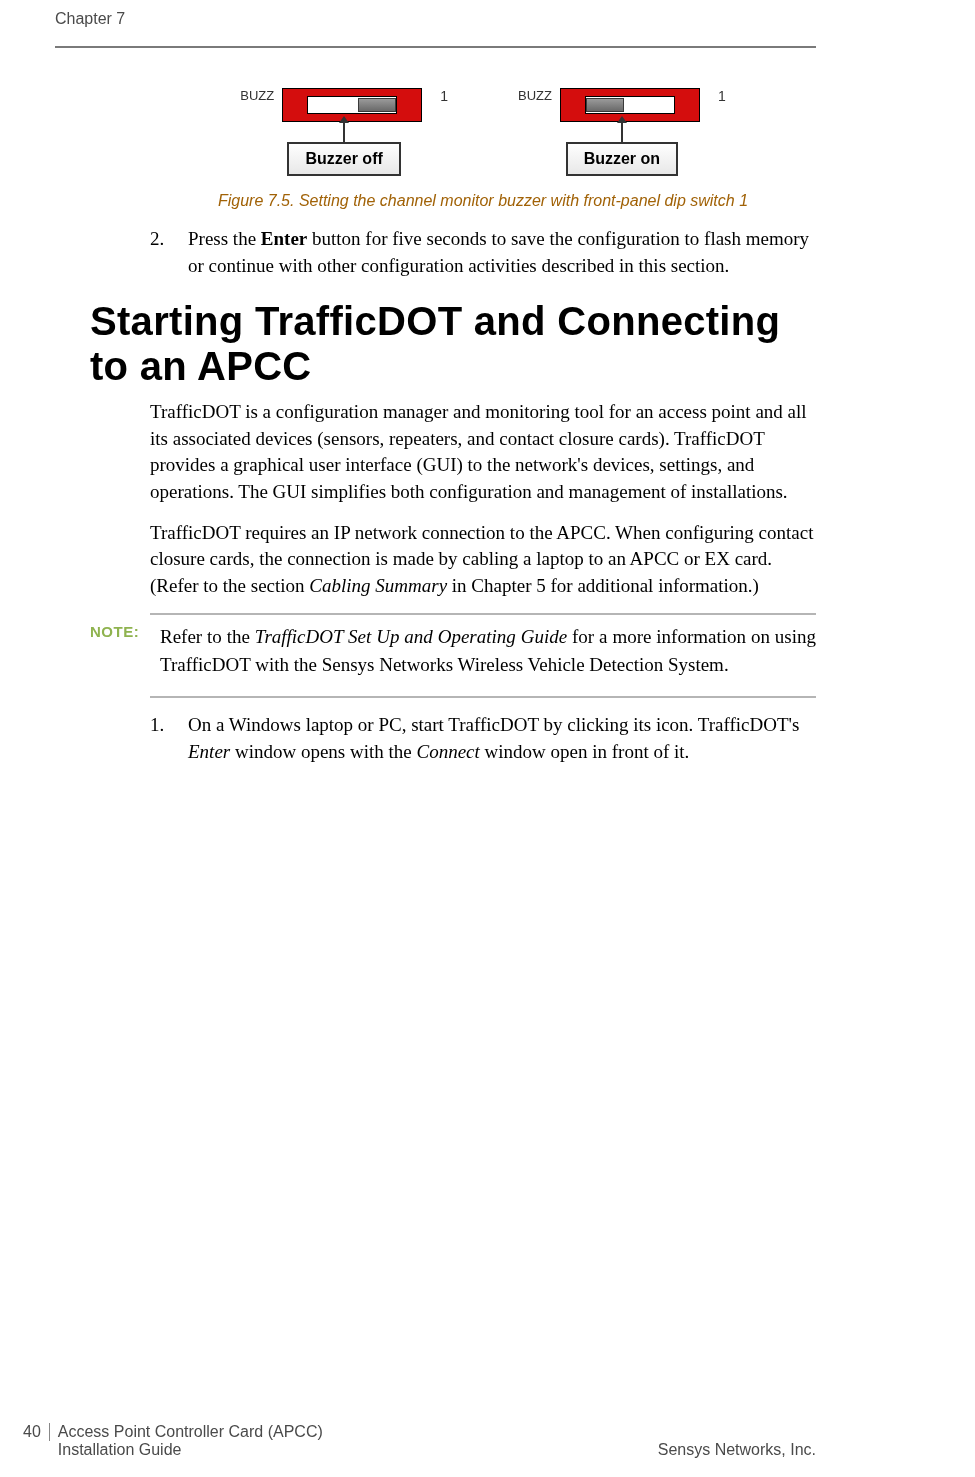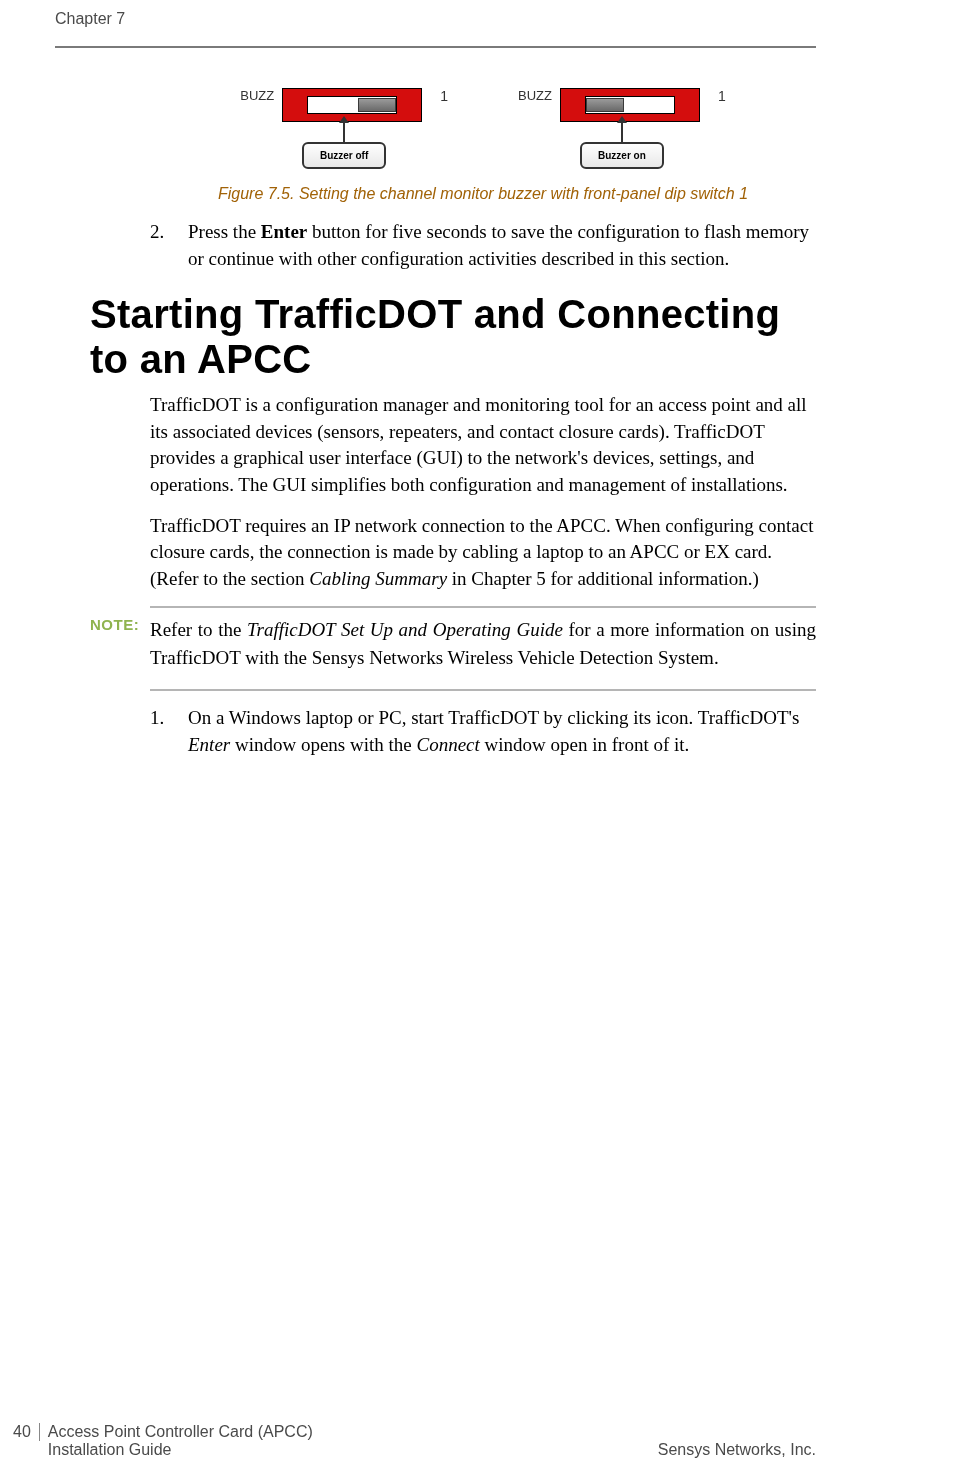--- a/index.html
+++ b/index.html
@@ -13,35 +13,35 @@
   .panel-row { display: flex; align-items: flex-start; gap: 8px; }
   .buzz-label { font-family: Arial, sans-serif; font-size: 13px; color: #333; }
   .panel { position: relative; width: 140px; height: 34px; background: #d40d0d; border: 1px solid #000; display: flex; align-items: center; justify-content: center; }
   .slot { width: 90px; height: 18px; background: #fff; border: 1px solid #000; display: flex; align-items: center; }
   .switch { width: 38px; height: 14px; background: linear-gradient(#9a9a9a,#696969); border: 1px solid #3a3a3a; margin: 0; }
   .switch.right { margin-left: auto; }
   .switch.left { margin-left: 0; }
   .num1 { font-family: Arial, sans-serif; font-size: 14px; color: #333; margin-left: 10px; }
   .pointer { width: 2px; height: 22px; background: #333; margin-top: 0; position: relative; }
   .pointer::before { content:""; position:absolute; top:-6px; left:-4px; width:0; height:0; border-left:5px solid transparent; border-right:5px solid transparent; border-bottom:7px solid #333; }
-  .callout { border: 2px solid #333; border-radius: 6px; padding: 6px 16px; font-family: Arial, sans-serif; font-weight: bold; font-size: 10px; background: linear-gradient(#fefefe,#e8e8e8); margin-top: -2px; }
+  .callout { border: 2px solid #333; border-radius: 0; padding: 6px 16px; font-family: Arial, sans-serif; font-weight: bold; font-size: 16px; background: linear-gradient(#fefefe,#e8e8e8); margin-top: -2px; }
   .caption { font-family: 'Century Gothic', 'Avant Garde', Futura, sans-serif; font-style: italic; font-size: 16px; color: #a16207; text-align: center; margin: 6px 0 16px 0; }
   .numlist { list-style: none; padding-left: 0; }
   .numlist li { display: flex; gap: 16px; font-size: 19px; line-height: 1.4; margin-bottom: 10px; }
   .numlist .n { min-width: 22px; }
   .h2 { font-family: 'Century Gothic', 'Avant Garde', Futura, sans-serif; font-weight: bold; font-size: 40px; margin: 20px 0 10px -60px; letter-spacing: .3px; }
   .para { font-size: 19px; line-height: 1.4; margin-bottom: 14px; }
   .note-block { margin: 8px 0 4px 0; }
   .note-rule { border:0; border-top: 2px solid #b5b5b5; margin: 0 0 8px 0; }
-  .note-row { display: flex; gap: 10px; align-items: flex-start; }
+  .note-row { display: flex; gap: 20px; align-items: flex-start; }
   .note-label { font-family: 'Century Gothic', 'Avant Garde', Futura, sans-serif; font-weight: bold; font-size: 15px; color: #8fb34f; margin-left: -60px; min-width: 50px; font-variant: small-caps; letter-spacing: .5px; }
   .note-text { font-size: 19px; line-height: 1.45; text-align: justify; }
   .note-rule2 { border:0; border-top: 2px solid #b5b5b5; margin: 18px 0 14px 0; }
   .ital { font-style: italic; }
-  .footer { position: absolute; bottom: 18px; left: 13px; right: 55px; font-family: 'Century Gothic', 'Avant Garde', Futura, sans-serif; font-size: 16px; color: #4a4a4a; }
+  .footer { position: absolute; bottom: 18px; left: 23px; right: 55px; font-family: 'Century Gothic', 'Avant Garde', Futura, sans-serif; font-size: 16px; color: #4a4a4a; }
   .footer-row1 { display: flex; align-items: flex-end; }
   .pn { padding-right: 8px; border-right: 1px solid #888; margin-right: 8px; }
   .footer-right { margin-left: auto; }
 </style>
 </head>
 <body>
 <div class="page">
 
   <div class="header">Chapter 7</div>
   <hr class="header-rule">

